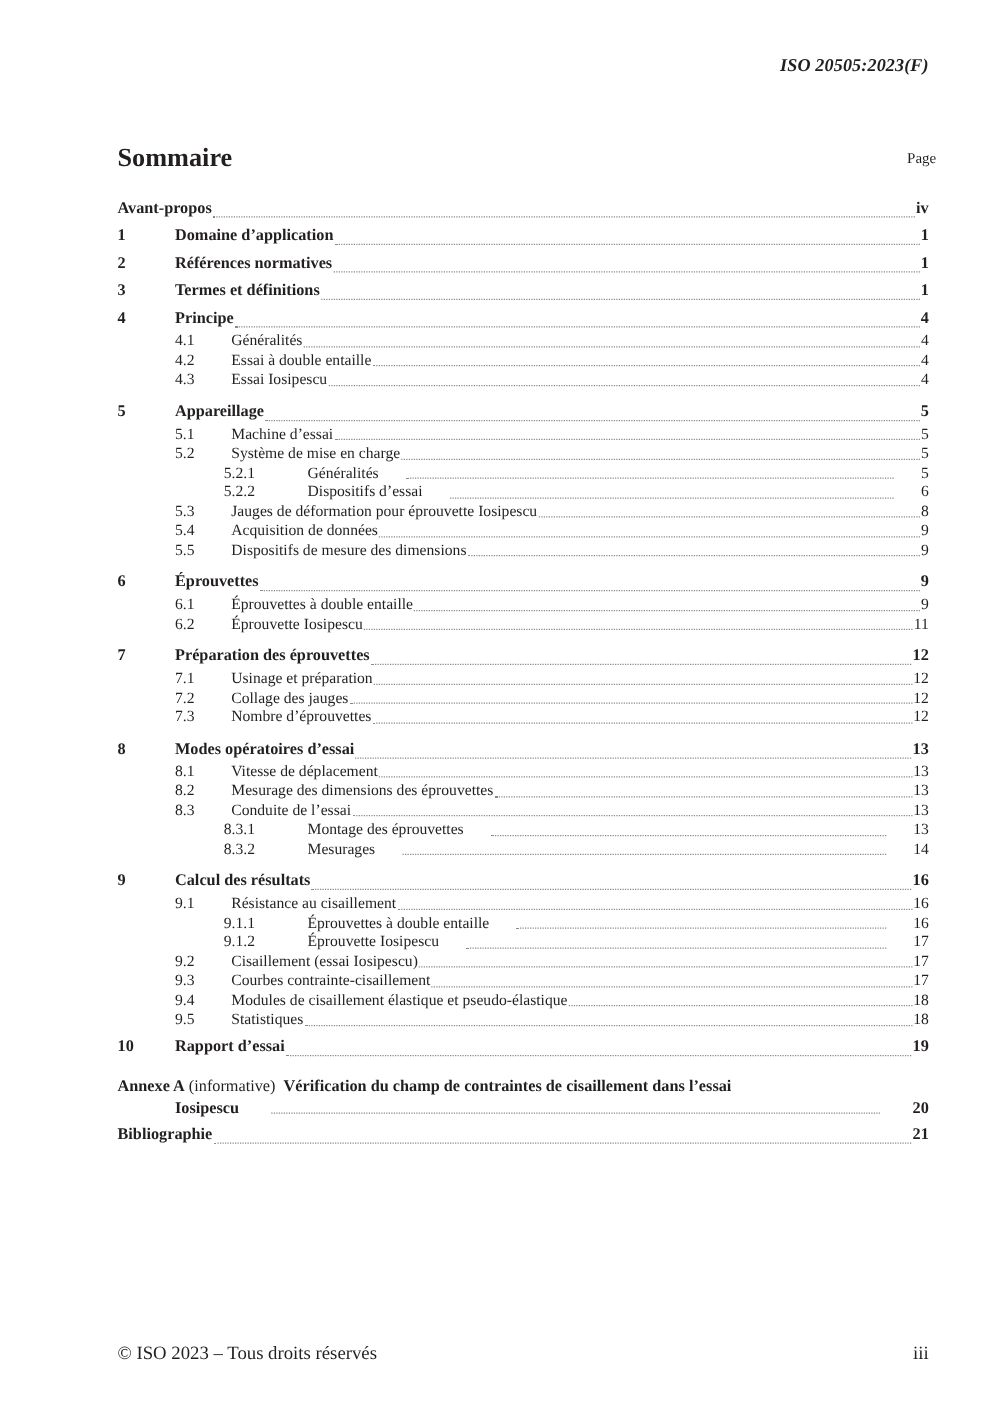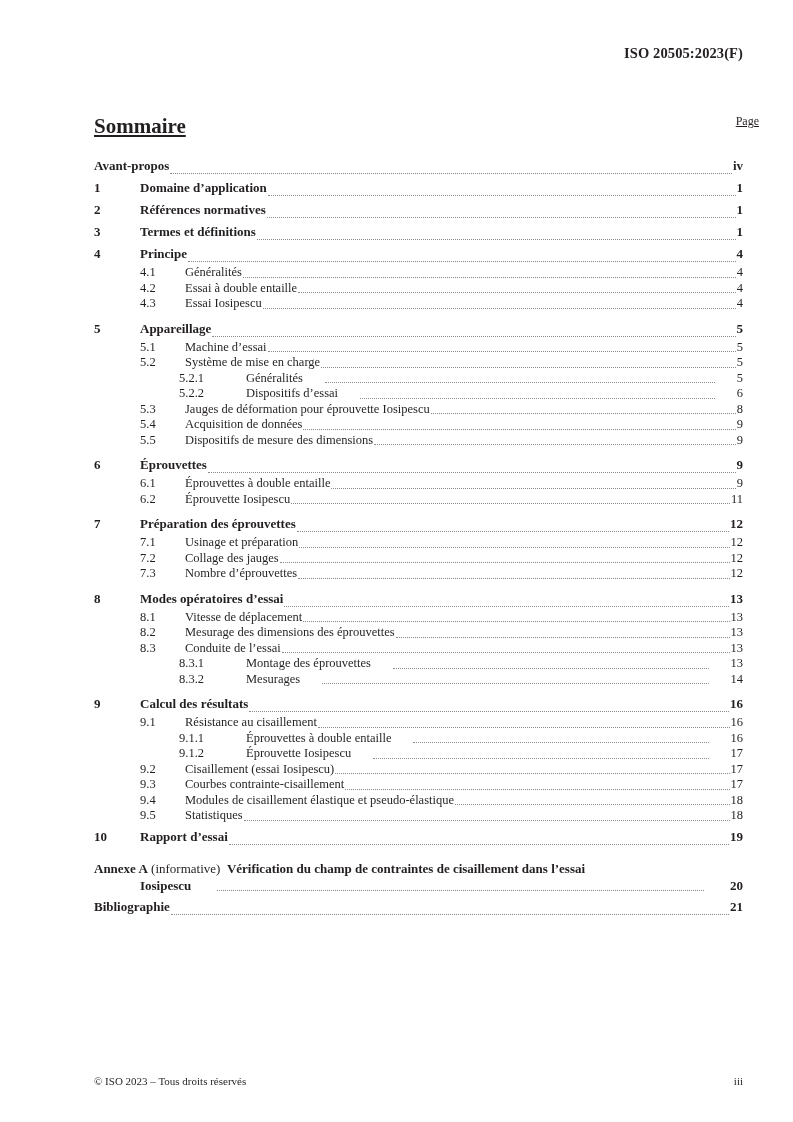--- a/index.html
+++ b/index.html
@@ -3,25 +3,25 @@
 <meta charset="utf-8">
 <style>
   html, body { margin: 0; padding: 0; background: #ffffff; }
   body {
     width: 793px; height: 1122px; position: relative; overflow: hidden;
     font-family: "Liberation Serif", "DejaVu Serif", serif;
     color: #231f20;
   }
   .doc-id {
     position: absolute; top: 45px; right: 50px;
-    font-weight: bold; font-size: 14.5px; letter-spacing: 0.1px;
+    font-weight: bold; font-size: 14.5px; letter-spacing: 0.1px; font-style: italic;
   }
   .title-row {
-    position: absolute; left: 94px; right: 34px; top: 114px;
-    display: flex; justify-content: space-between; align-items: flex-start; text-decoration: underline;
+    position: absolute; left: 94px; right: 44px; top: 114px;
+    display: flex; justify-content: space-between; align-items: center;
   }
   .title { font-weight: bold; font-size: 21px; }
   .page-label { font-size: 12px; }
   .toc { position: absolute; left: 94px; right: 50px; top: 155px; }
   .entry {
     display: flex; align-items: flex-start; white-space: nowrap;
     position: relative;
   }
   .entry .num { flex: 0 0 auto; }
   .entry .txt { flex: 0 0 auto; }
@@ -41,21 +41,21 @@
   .gap { height: 6px; }
 
   .annex { font-size: 13px; line-height: 17px; margin-top: 12px; }
   .annex .a-line1 { display: block; }
   .annex .a-bold { font-weight: bold; }
   .annex .a-normal { font-weight: normal; }
   .annex .entry { padding-left: 46px; font-weight: bold; height: 17px; line-height: 17px; gap: 25px; }
 
   .footer {
     position: absolute; left: 94px; right: 50px; top: 1075px;
-    display: flex; justify-content: space-between; font-size: 11px;
+    display: flex; justify-content: space-between; font-size: 15px;
   }
 </style>
 </head>
 <body>
 
 <div class="doc-id">ISO 20505:2023(F)</div>
 
 <div class="title-row">
   <span class="title">Sommaire</span>
   <span class="page-label">Page</span>

